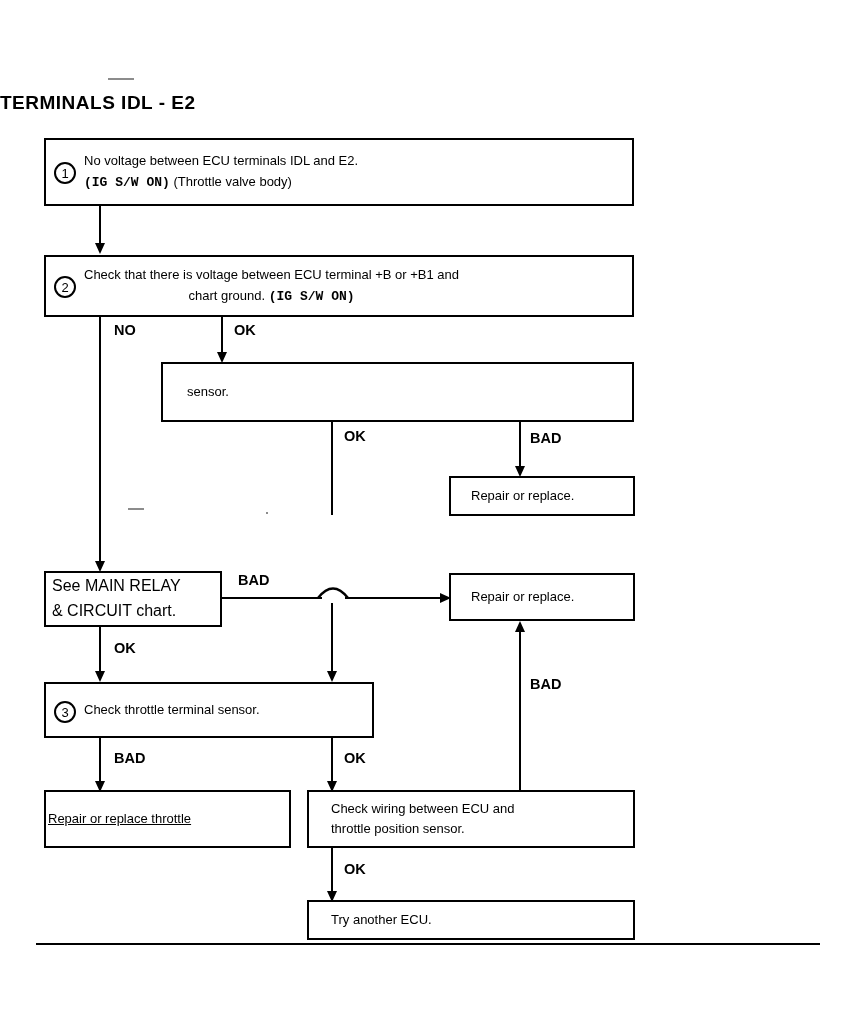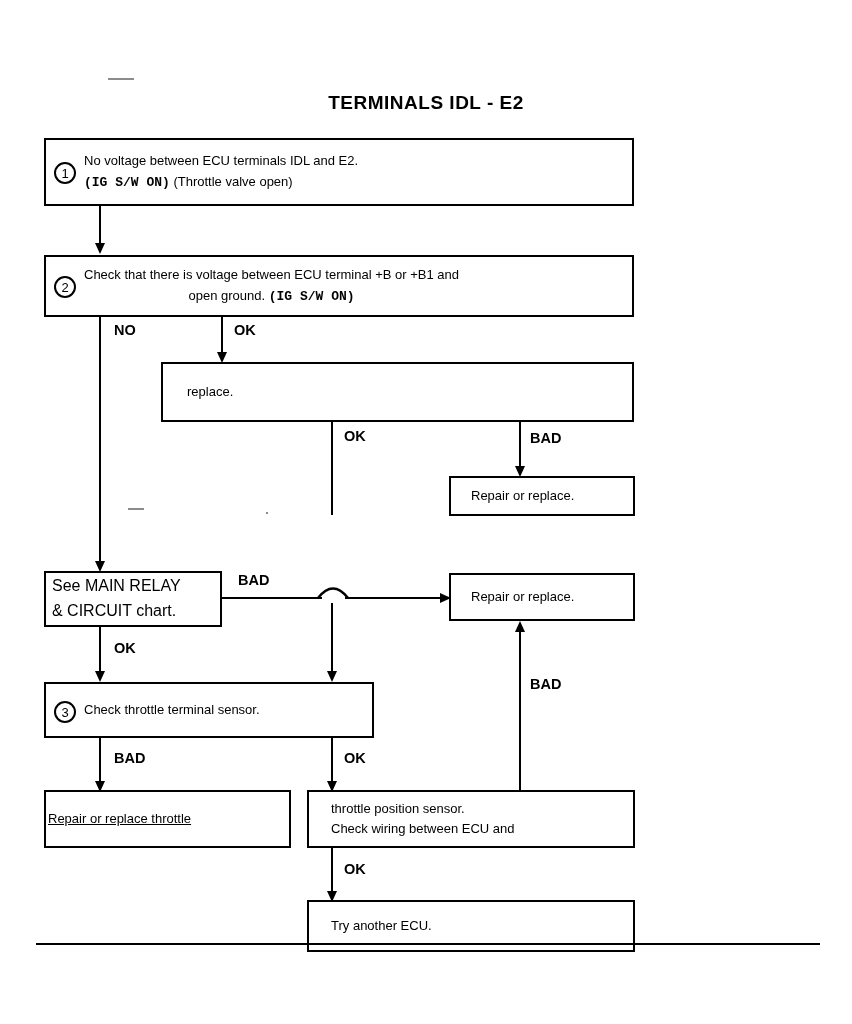--- a/index.html
+++ b/index.html
@@ -19,21 +19,20 @@
     position: absolute;
     left: 0; top: 0;
     width: 852px;
     height: 1024px;
   }
   .title {
     position: absolute;
     left: 0;
     top: 92px;
     width: 852px;
-    text-align: center;
     font-size: 19px;
     font-weight: bold;
     letter-spacing: 0.5px;
   }
   .node {
     position: absolute;
     border: 2.5px solid #000;
     background: #fff;
     box-sizing: border-box;
     display: flex;
@@ -113,46 +112,46 @@
 <body>
 
 <div id="chart-root">
 
   <div class="title">TERMINALS IDL - E2</div>
 
   <div class="node" style="left:44px; top:138px; width:590px; height:68px;">
     <div class="step-circle" style="left:8px; top:22px;">1</div>
     <div class="body" style="padding-left:38px;">
       <span class="ln">No voltage between ECU terminals IDL and E2.</span>
-      <span class="ln"><b>(IG S/W ON)</b><span> (Throttle valve open)</span></span>
+      <span class="ln"><b>(IG S/W ON)</b><span> (Throttle valve body)</span></span>
     </div>
   </div>
 
   <div class="vline" style="left:99px; top:206px; height:40px;"></div>
   <div class="arrowhead-down" style="left:95px; top:243px;"></div>
 
   <div class="node" style="left:44px; top:255px; width:590px; height:62px;">
     <div class="step-circle" style="left:8px; top:19px;">2</div>
     <div class="body" style="padding-left:38px;text-align:center;">
       <span class="ln">Check that there is voltage between ECU terminal +B or +B1 and</span>
-      <span class="ln"><span>open ground. </span><b>(IG S/W ON)</b></span>
+      <span class="ln"><span>chart ground. </span><b>(IG S/W ON)</b></span>
     </div>
   </div>
 
   <div class="vline" style="left:99px; top:317px; height:248px;"></div>
   <div class="arrowhead-down" style="left:95px; top:561px;"></div>
   <div class="edge-label" style="left:114px; top:322px;">NO</div>
 
   <div class="vline" style="left:221px; top:317px; height:40px;"></div>
   <div class="arrowhead-down" style="left:217px; top:352px;"></div>
   <div class="edge-label" style="left:234px; top:322px;">OK</div>
 
   <div class="node" style="left:161px; top:362px; width:473px; height:60px;">
     <div class="body" style="padding-left:24px;">
-      <span class="ln">replace.</span>
+      <span class="ln">sensor.</span>
     </div>
   </div>
 
   <div class="vline" style="left:331px; top:422px; height:93px;"></div>
   <div class="vline" style="left:331px; top:603px; height:72px;"></div>
   <div class="arrowhead-down" style="left:327px; top:671px;"></div>
   <div class="edge-label" style="left:344px; top:428px;">OK</div>
 
   <div class="vline" style="left:519px; top:422px; height:48px;"></div>
   <div class="arrowhead-down" style="left:515px; top:466px;"></div>
@@ -205,34 +204,34 @@
   <div class="edge-label" style="left:344px; top:750px;">OK</div>
 
   <div class="node" style="left:44px; top:790px; width:247px; height:58px;">
     <div class="body" style="padding-left:2px;text-decoration:underline;">
       <span class="ln">Repair or replace throttle</span>
     </div>
   </div>
 
   <div class="node" style="left:307px; top:790px; width:328px; height:58px;">
     <div class="body" style="padding-left:22px;">
+      <span class="ln">Check wiring between ECU and</span>
       <span class="ln">throttle position sensor.</span>
-      <span class="ln">Check wiring between ECU and</span>
     </div>
   </div>
 
   <div class="vline" style="left:519px; top:632px; height:158px;"></div>
   <div class="arrowhead-up" style="left:515px; top:621px;"></div>
   <div class="edge-label" style="left:530px; top:676px;">BAD</div>
 
   <div class="vline" style="left:331px; top:848px; height:47px;"></div>
   <div class="arrowhead-down" style="left:327px; top:891px;"></div>
   <div class="edge-label" style="left:344px; top:861px;">OK</div>
 
-  <div class="node" style="left:307px; top:900px; width:328px; height:52px;">
+  <div class="node" style="left:307px; top:900px; width:328px; height:40px;">
     <div class="body" style="padding-left:22px;">
       <span class="ln">Try another ECU.</span>
     </div>
   </div>
 
   <div class="footer-rule" style="left:36px; top:943px; width:784px;"></div>
 
   <div class="speck" style="left:108px; top:78px; width:26px; height:2px;"></div>
   <div class="speck" style="left:128px; top:508px; width:16px; height:2px;"></div>
   <div class="speck" style="left:266px; top:512px; width:2px; height:2px;"></div>

